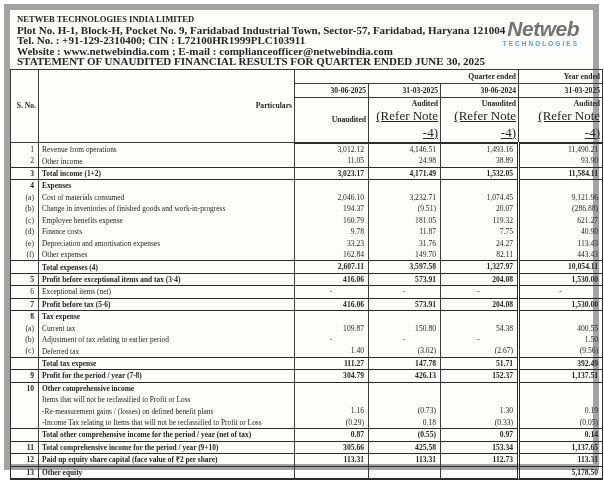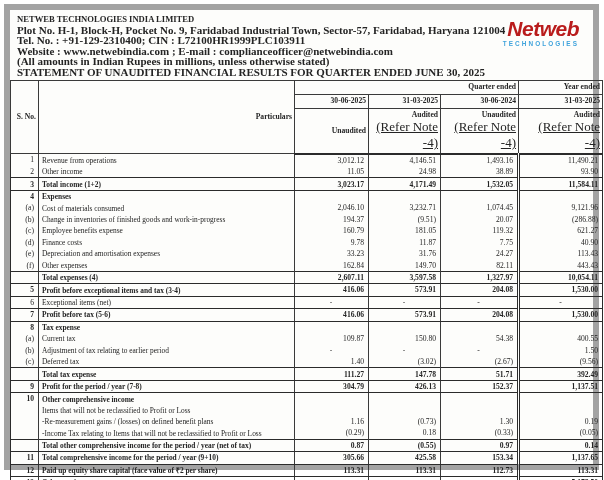--- a/index.html
+++ b/index.html
@@ -53,24 +53,23 @@
 </head>
 <body>
 
 <div class="sheet">
 
   <div class="letterhead">
     <div class="line company">NETWEB TECHNOLOGIES INDIA LIMITED</div>
     <div class="line">Plot No. H-1, Block-H, Pocket No. 9, Faridabad Industrial Town, Sector-57, Faridabad, Haryana 121004</div>
     <div class="line">Tel. No. : +91-129-2310400; CIN : L72100HR1999PLC103911</div>
     <div class="line">Website : www.netwebindia.com ; E-mail : complianceofficer@netwebindia.com</div>
-    <div class="line">(All amounts in Indian Rupees in millions, unless otherwise stated)</div>
     <div class="line">STATEMENT OF UNAUDITED FINANCIAL RESULTS FOR QUARTER ENDED JUNE 30, 2025</div>
     <div class="logo">
-      <div class="brand" style="color: #b91c1c;">Netweb</div>
+      <div class="brand" style="color: #737373;">Netweb</div>
       <div class="sub" style="color: rgb(63, 163, 220);">TECHNOLOGIES</div>
     </div>
   </div>
 
   <table class="fin">
     <colgroup>
       <col style="width:28px">
         <col style="width:256px">
       <col style="width:74px">
         <col style="width:72px">

